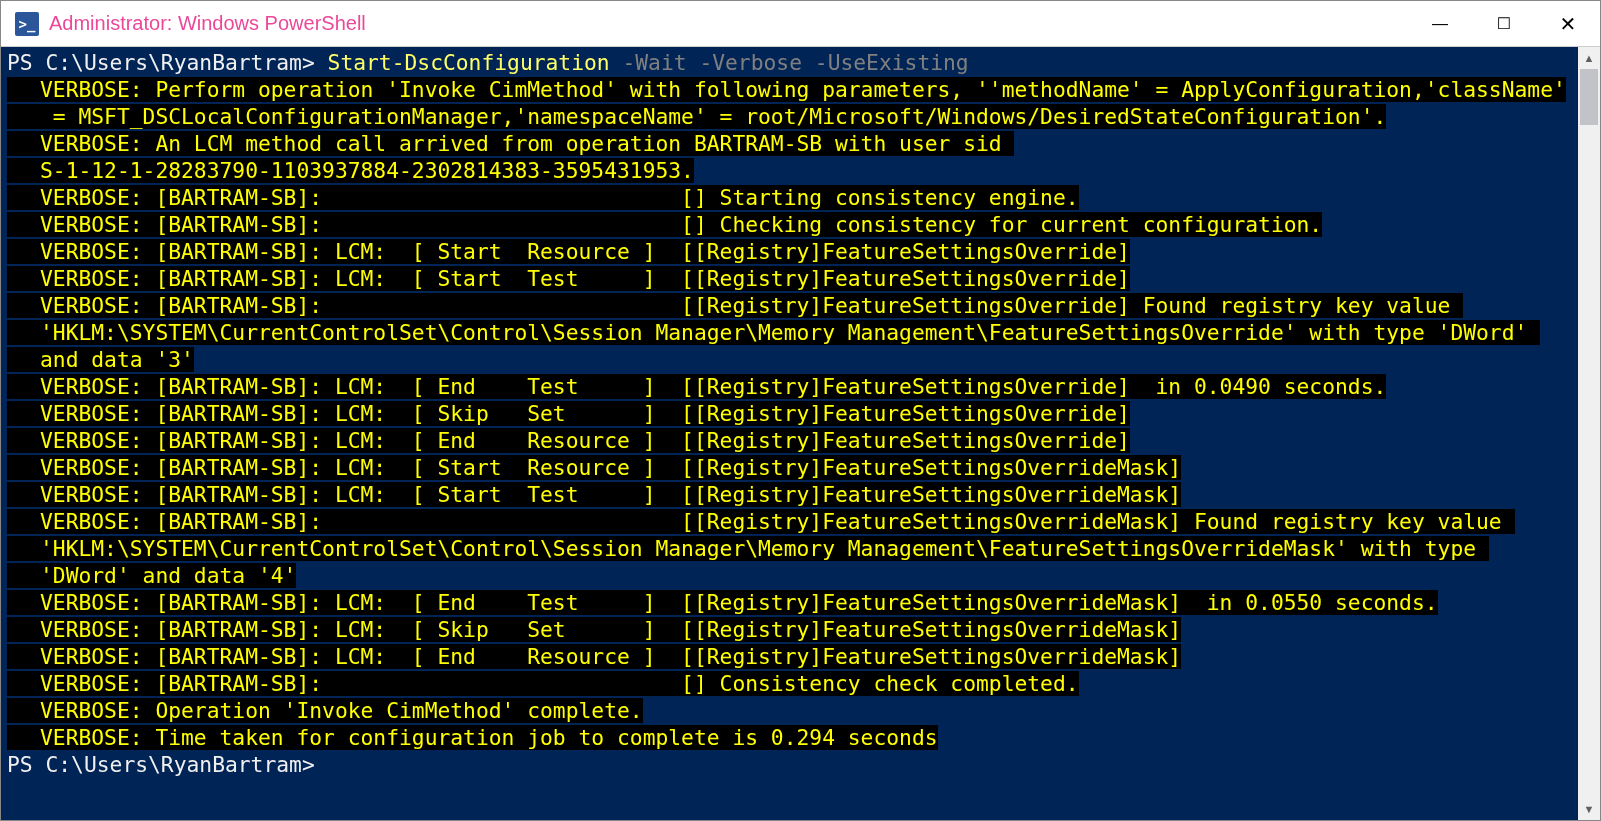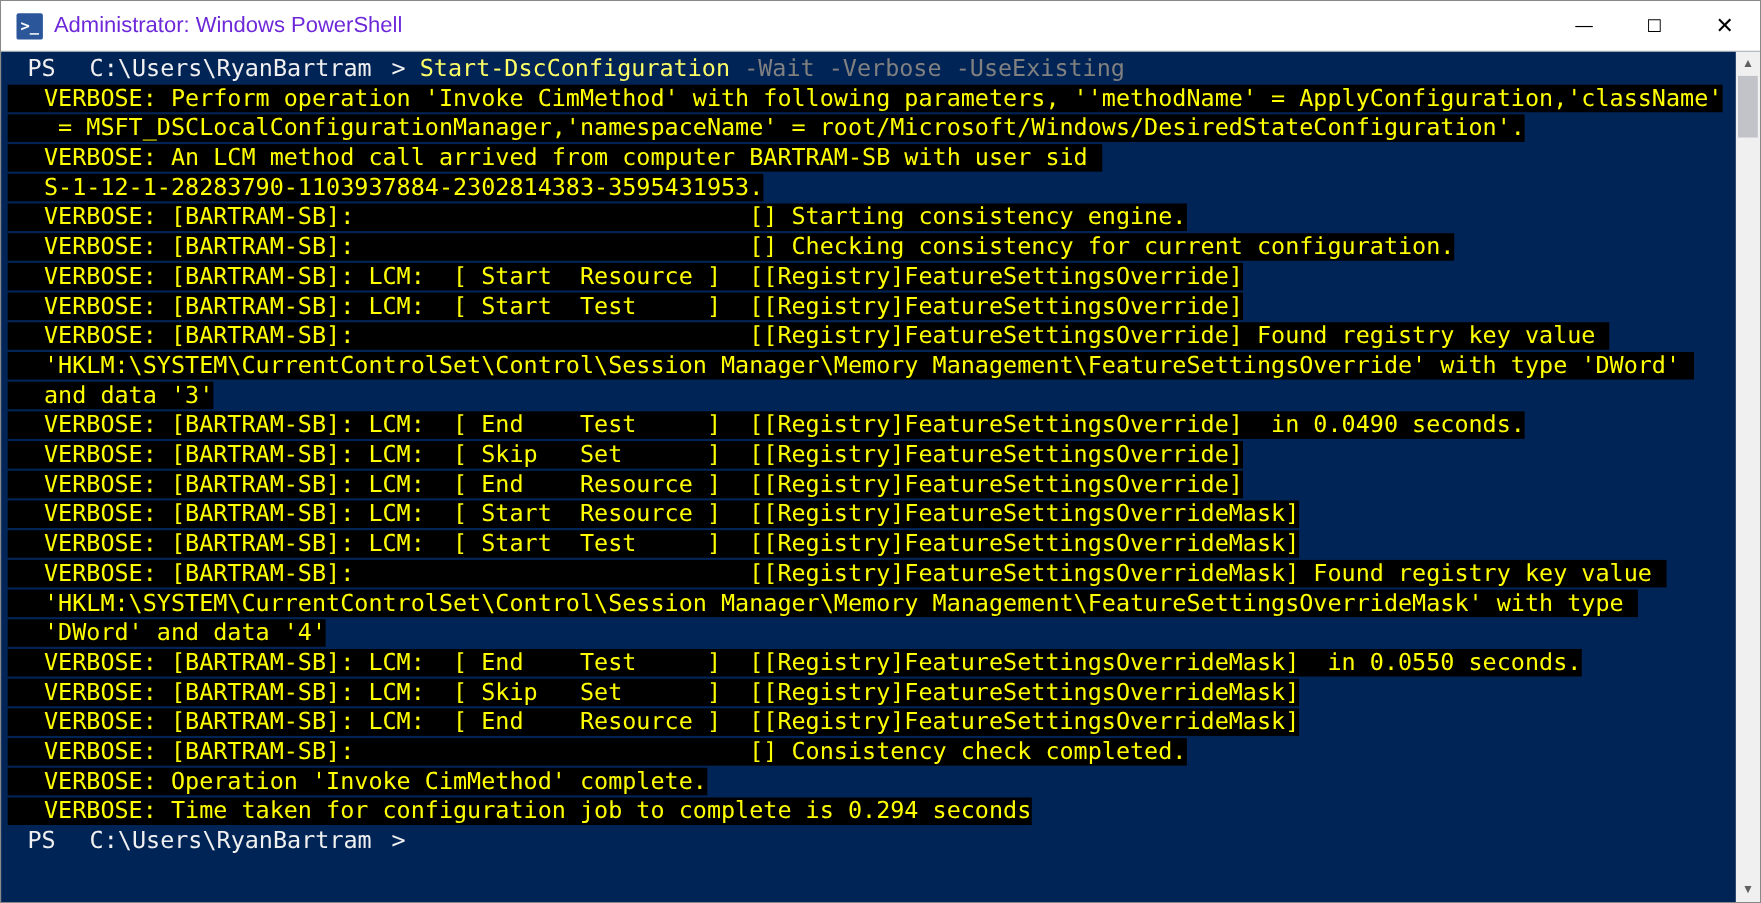--- a/index.html
+++ b/index.html
@@ -1,26 +1,26 @@
 <!DOCTYPE html>
 <html><head>
 <meta charset="utf-8">
 <style>
   * { margin: 0; padding: 0; box-sizing: border-box; }
   html, body { width: 1601px; height: 821px; font-family: "Segoe UI", Tahoma, sans-serif; background: #fff; overflow: hidden; }
   .window { width: 1601px; height: 821px; display: flex; flex-direction: column; border: 1px solid #888; }
   .titlebar { height: 46px; display: flex; align-items: center; background: #fff; border-bottom: 1px solid #ccc; }
   .titlebar .icon { width: 24px; height: 24px; margin: 0 10px 0 14px; background: #2b579a; display: flex; align-items: center; justify-content: center; color: #fff; font-family: Consolas, monospace; font-size: 14px; font-weight: bold; border-radius: 2px; }
-  .titlebar .title { flex: 1; font-size: 20px; color: #6d28d9; }
+  .titlebar .title { flex: 1; font-size: 20px; color: #ec4899; }
   .titlebar .btns { display: flex; height: 100%; }
   .titlebar .btn { width: 64px; display: flex; align-items: center; justify-content: center; font-family: "Segoe UI Symbol", sans-serif; font-size: 16px; color: #000; cursor: default; }
   .titlebar .btn.close { font-size: 20px; }
   .client { flex: 1; display: flex; background: #012456; }
   .console { flex: 1; padding: 2px 6px; font-family: Consolas, "Lucida Console", monospace; font-size: 21.3px; line-height: 27px; white-space: pre; overflow: hidden; color: #eee; }
-  .white { color: #f0f0f0; margin-left: 18px; }
+  .white { color: #f0f0f0; }
   .yellow-cmd { color: #ffff66; }
   .gray { color: #808080; text-align: center; }
   .verbose { color: #ffff00; background: #000000; padding-left: 33px; }
   .scrollbar { width: 22px; background: #f0f0f0; position: relative; }
   .scroll-up, .scroll-down { position: absolute; width: 22px; height: 22px; left: 0; display:flex; align-items:center; justify-content:center; font-size:11px; color:#606060; }
   .scroll-up { top: 0; }
   .scroll-down { bottom: 0; }
   .thumb { position: absolute; left: 2px; width: 18px; top: 22px; height: 56px; background: #c2c3c9; }
 </style>
 </head>
@@ -35,21 +35,21 @@
       <div class="btn">—</div>
       <div class="btn">☐</div>
       <div class="btn close">✕</div>
     </div>
   </div>
 
   <div class="client">
     <div class="console"><span class="white">PS </span><span class="white">C:\Users\RyanBartram</span><span class="white">&gt; </span><span class="yellow-cmd">Start-DscConfiguration</span><span class="gray"> -Wait -Verbose -UseExisting</span>
 <span class="verbose">VERBOSE: Perform operation 'Invoke CimMethod' with following parameters, ''methodName' = ApplyConfiguration,'className'</span>
 <span class="verbose"> = MSFT_DSCLocalConfigurationManager,'namespaceName' = root/Microsoft/Windows/DesiredStateConfiguration'.</span>
-<span class="verbose">VERBOSE: An LCM method call arrived from computer BARTRAM-SB with user sid </span>
+<span class="verbose">VERBOSE: An LCM method call arrived from operation BARTRAM-SB with user sid </span>
 <span class="verbose">S-1-12-1-28283790-1103937884-2302814383-3595431953.</span>
 <span class="verbose">VERBOSE: [BARTRAM-SB]:                            [] Starting consistency engine.</span>
 <span class="verbose">VERBOSE: [BARTRAM-SB]:                            [] Checking consistency for current configuration.</span>
 <span class="verbose">VERBOSE: [BARTRAM-SB]: LCM:  [ Start  Resource ]  [[Registry]FeatureSettingsOverride]</span>
 <span class="verbose">VERBOSE: [BARTRAM-SB]: LCM:  [ Start  Test     ]  [[Registry]FeatureSettingsOverride]</span>
 <span class="verbose">VERBOSE: [BARTRAM-SB]:                            [[Registry]FeatureSettingsOverride] Found registry key value </span>
 <span class="verbose">'HKLM:\SYSTEM\CurrentControlSet\Control\Session Manager\Memory Management\FeatureSettingsOverride' with type 'DWord' </span>
 <span class="verbose">and data '3'</span>
 <span class="verbose">VERBOSE: [BARTRAM-SB]: LCM:  [ End    Test     ]  [[Registry]FeatureSettingsOverride]  in 0.0490 seconds.</span>
 <span class="verbose">VERBOSE: [BARTRAM-SB]: LCM:  [ Skip   Set      ]  [[Registry]FeatureSettingsOverride]</span>

